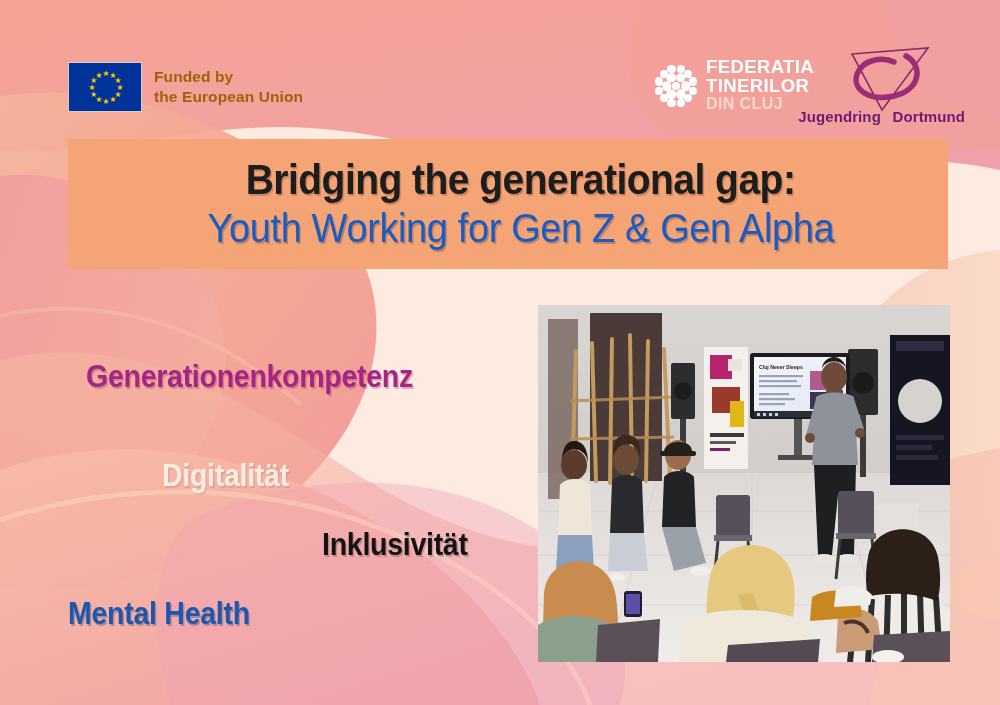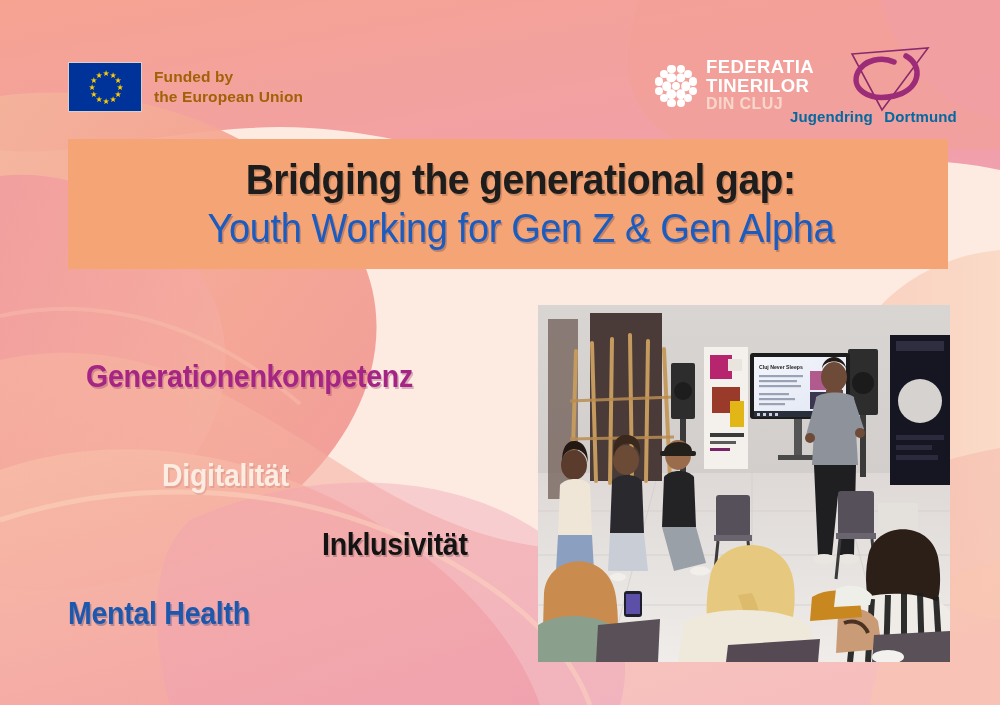--- a/index.html
+++ b/index.html
@@ -46,22 +46,22 @@
     background:#ffffff; transform:translate(-50%,-50%);
   }
   .ftc-words { line-height:1.02; }
   .ftc-words span { display:block; font-weight:bold; letter-spacing:.4px; }
   .ftc-l1, .ftc-l2 { color:#ffffff; font-size:18.5px; }
   .ftc-l3 { color:#fbe2d6; font-size:16px; opacity:.82; }
 
   .jd-logo { position:absolute; left:790px; top:46px; width:175px; height:85px; }
   .jd-logo svg { position:absolute; left:42px; top:0; width:110px; height:70px; }
   .jd-word {
-    position:absolute; left:0; bottom:6px; width:175px; text-align:left;
-    color:#0369a1; font-weight:bold; font-size:15px; letter-spacing:.1px;
+    position:absolute; left:0; bottom:6px; width:175px; text-align:right;
+    color:#701a75; font-weight:bold; font-size:15px; letter-spacing:.1px;
     white-space:nowrap;
   }
 
   
   .title-banner {
     position:absolute; left:68px; top:139px; width:880px; height:130px;
     background:#f4a475; display:flex; flex-direction:column;
     align-items:center; justify-content:center;padding-left:26px;
   }
   .title-line1 {

